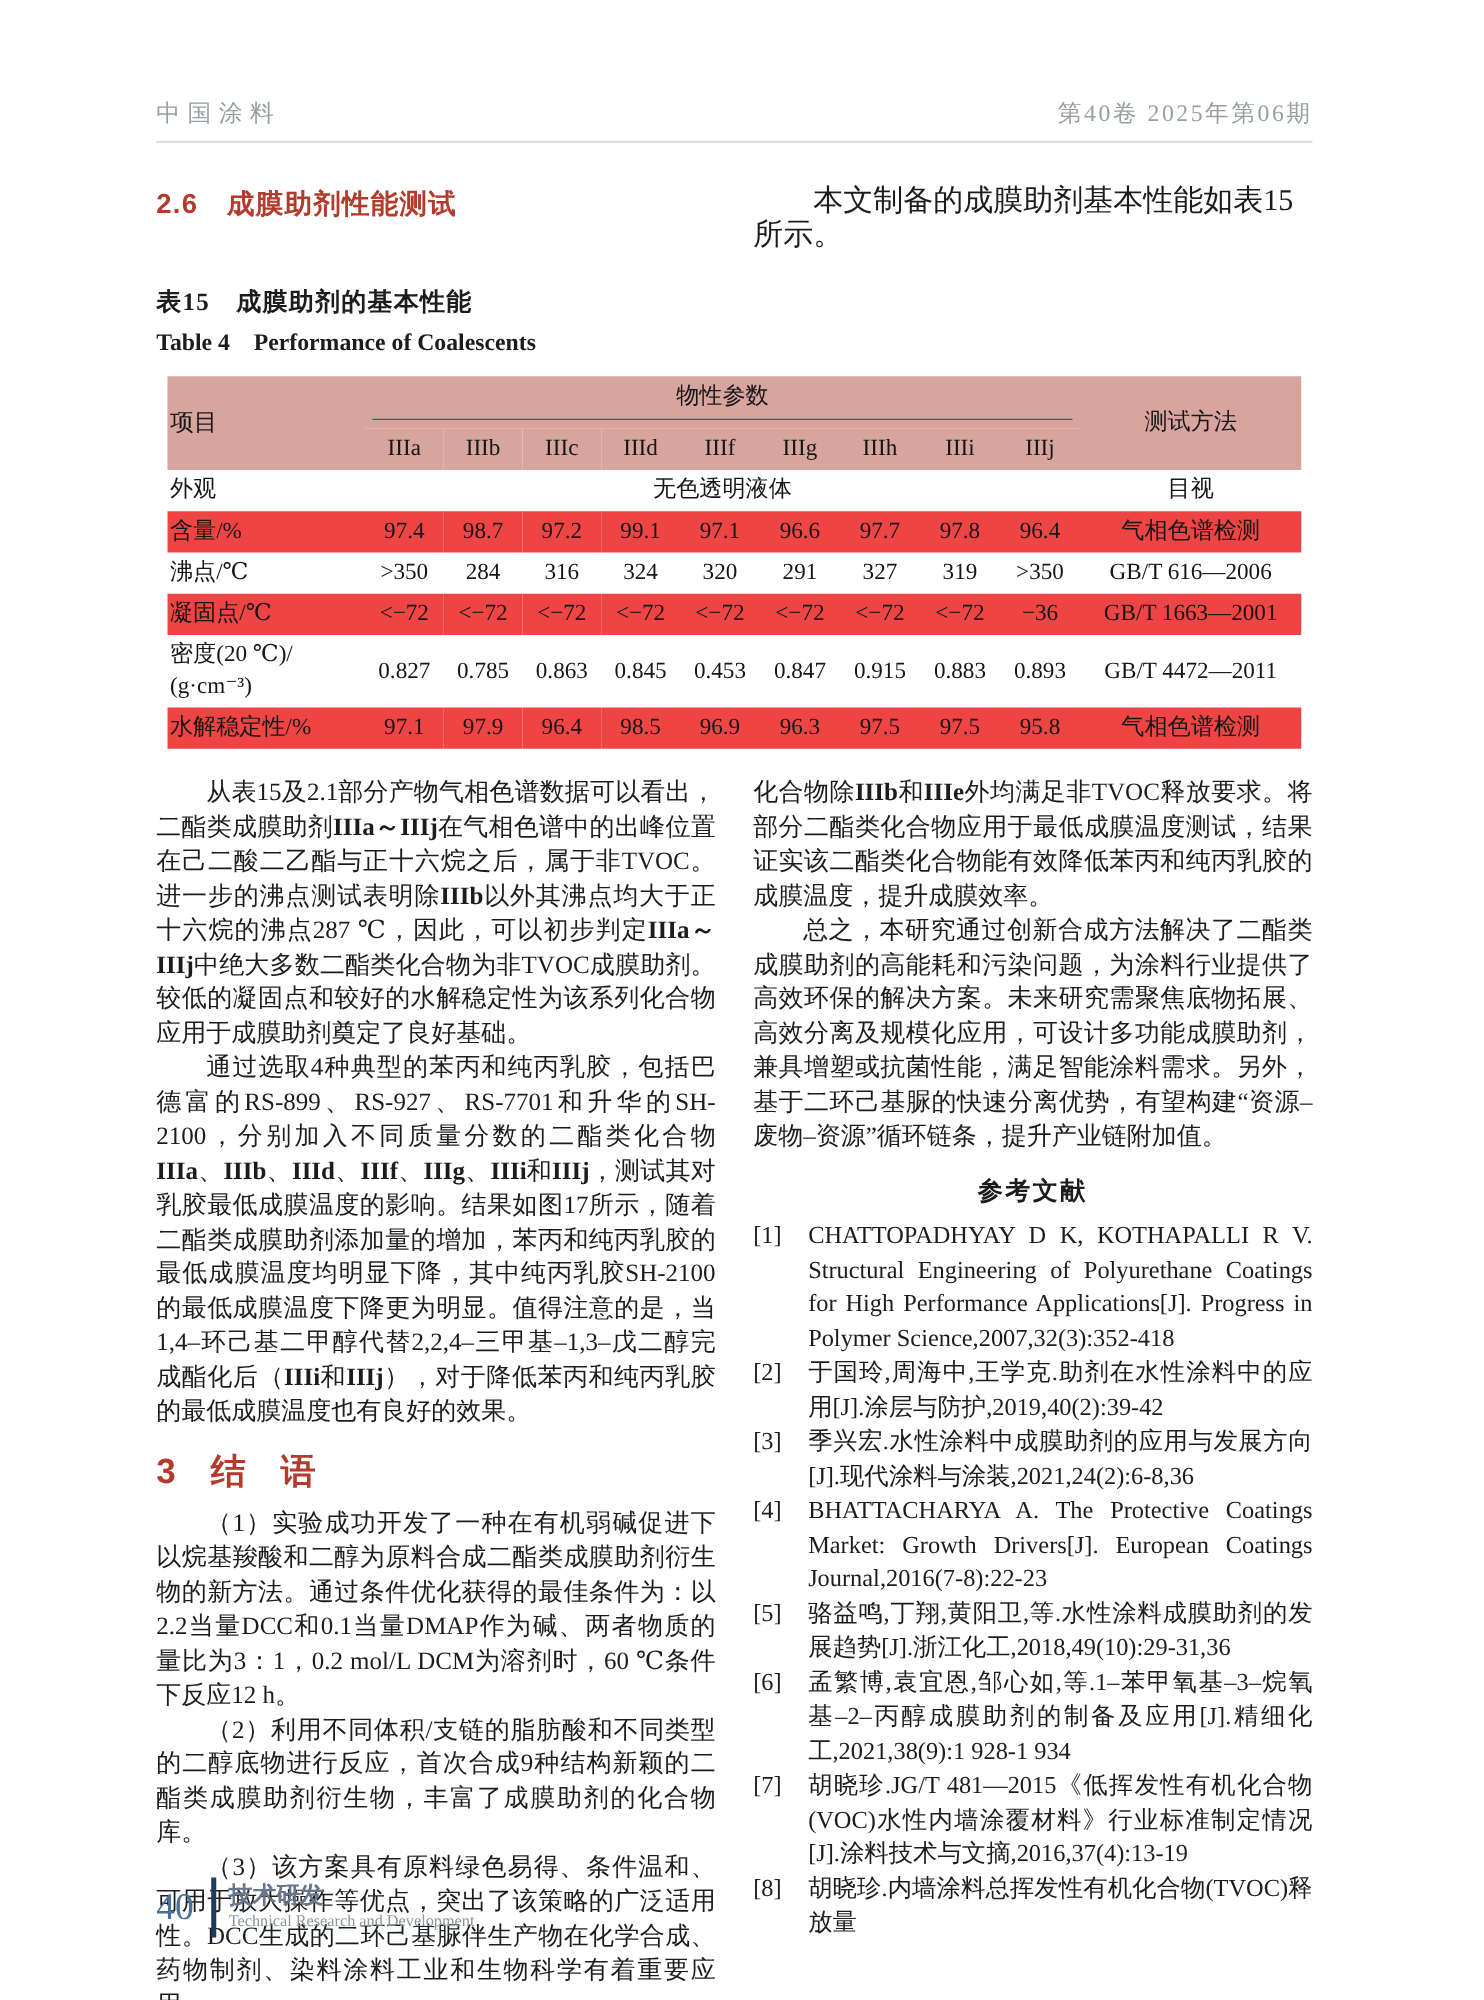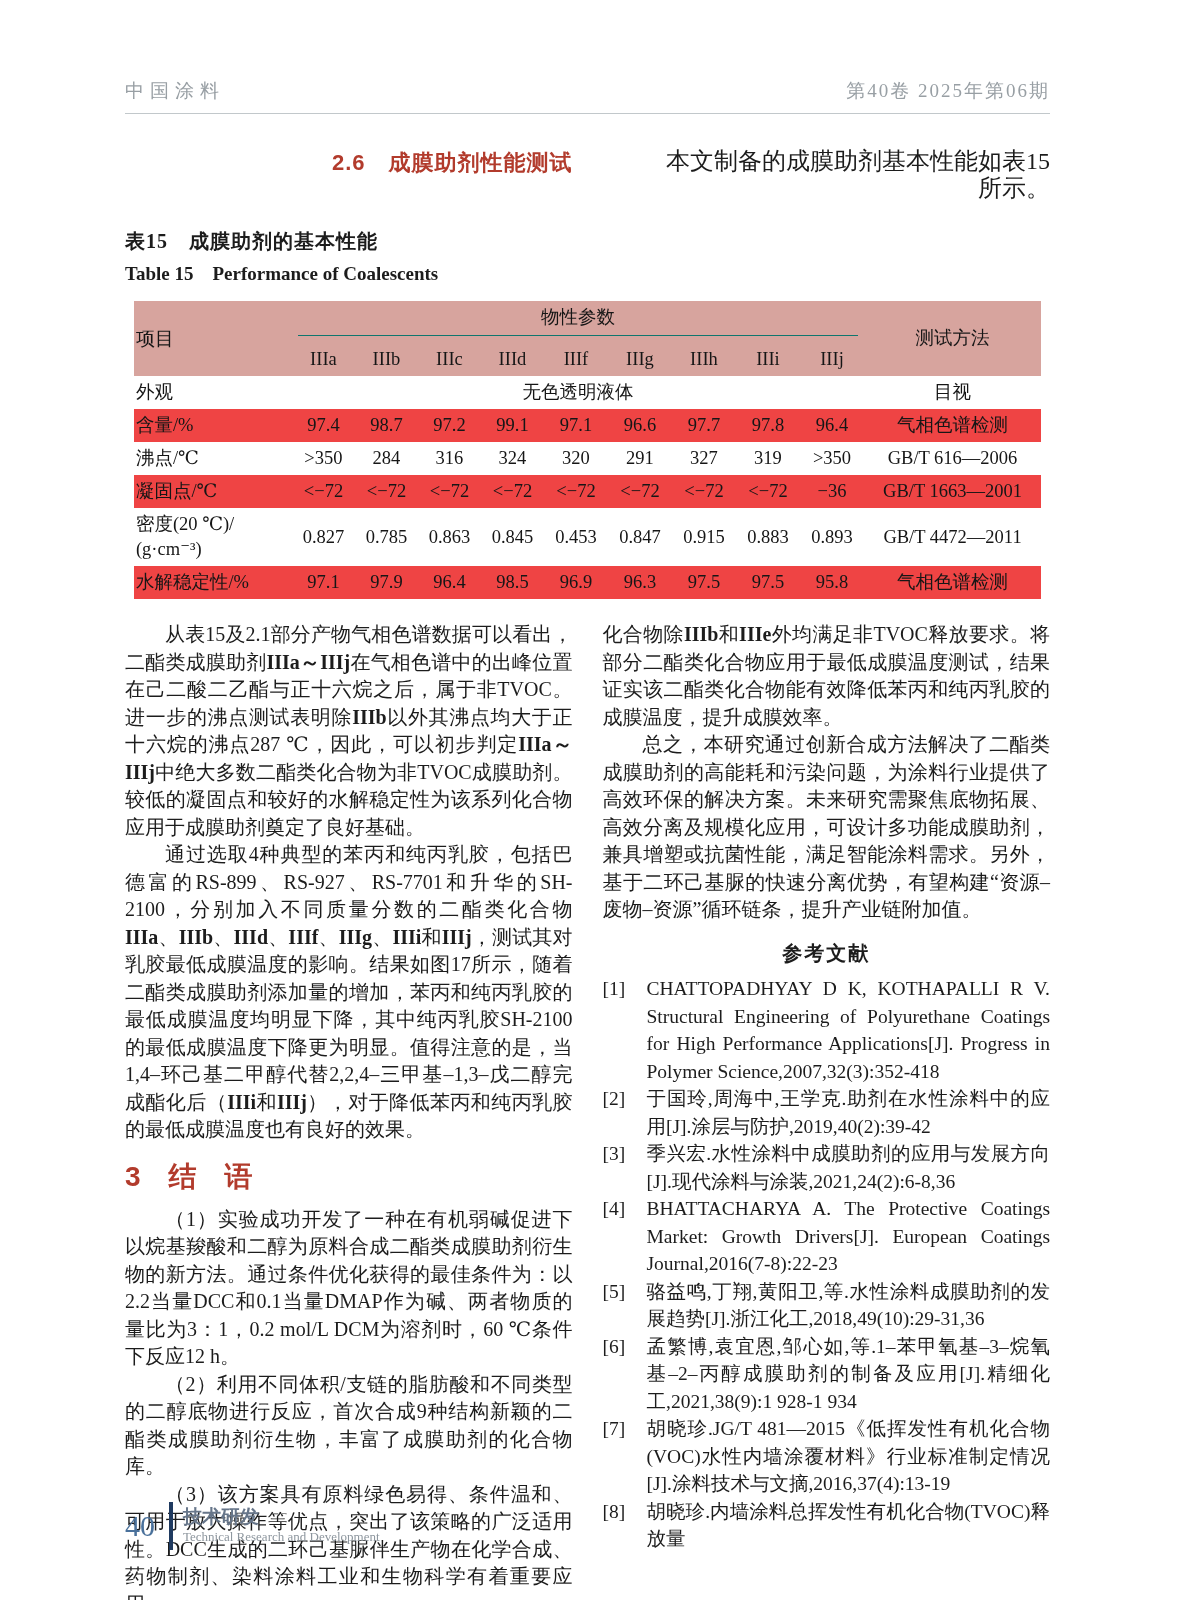--- a/index.html
+++ b/index.html
@@ -18,21 +18,21 @@
     display:flex;justify-content:space-between;align-items:flex-end;
     border-bottom:1px solid #c2c8cb;
     padding-bottom:9px;
     color:#989fa4;font-size:19px;
   }
   .journal-name{letter-spacing:6px;}
   .issue-info{letter-spacing:2px;}
   
   .intro-row{
     margin-top:34px;
-    display:grid;grid-template-columns:1fr 1fr;column-gap:30px;text-align:right;
+    display:grid;grid-template-columns:1fr 1fr;column-gap:30px;
   }
   .section-heading{
     color:#b23b2c;font-weight:bold;font-size:22px;
     font-family:"Liberation Sans","DejaVu Sans",sans-serif;
     letter-spacing:1px;
   }
   .intro-text{font-size:24px;line-height:27px;text-indent:2em;}
   
   .table-titles{margin-top:26px;text-align:left;}
   .table-title-zh{font-weight:bold;font-size:20px;letter-spacing:1px;}
@@ -90,21 +90,21 @@
     <span class="issue-info">第40卷   2025年第06期</span>
   </div>
 
   <div class="intro-row">
     <div class="section-heading">2.6　成膜助剂性能测试</div>
     <div class="intro-text">本文制备的成膜助剂基本性能如表15所示。</div>
   </div>
 
   <div class="table-titles">
     <div class="table-title-zh">表15　成膜助剂的基本性能</div>
-    <div class="table-title-en">Table 15　Performance of Coalescents</div>
+    <div class="table-title-en">Table 4　Performance of Coalescents</div>
   </div>
 
   <table class="perf">
     <colgroup>
       <col style="width:158px">
       <col style="width:63px">
         <col style="width:63px">
         <col style="width:63px">
         <col style="width:63px">
       <col style="width:64px">

